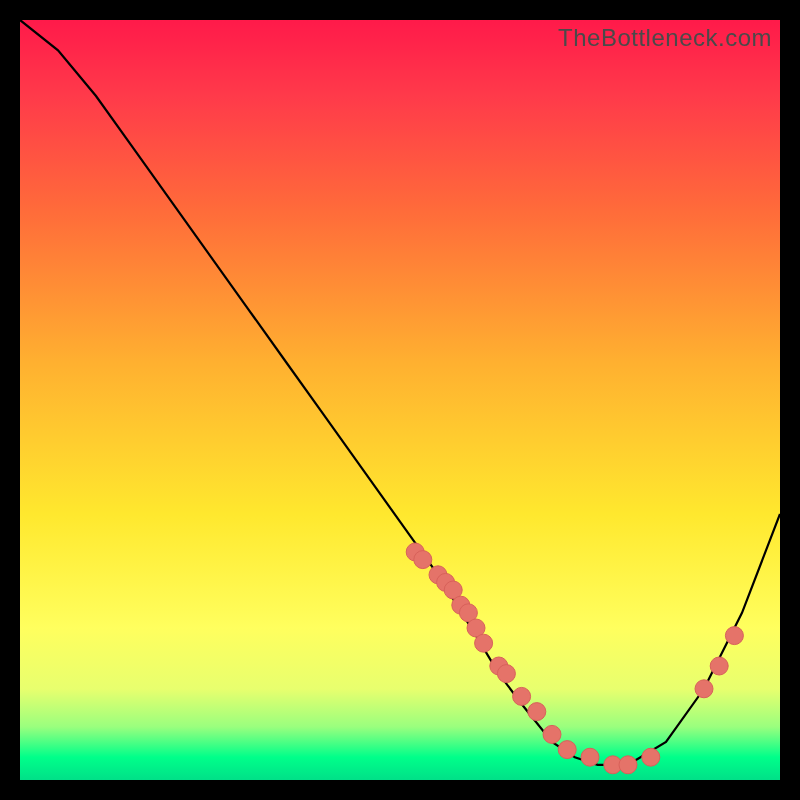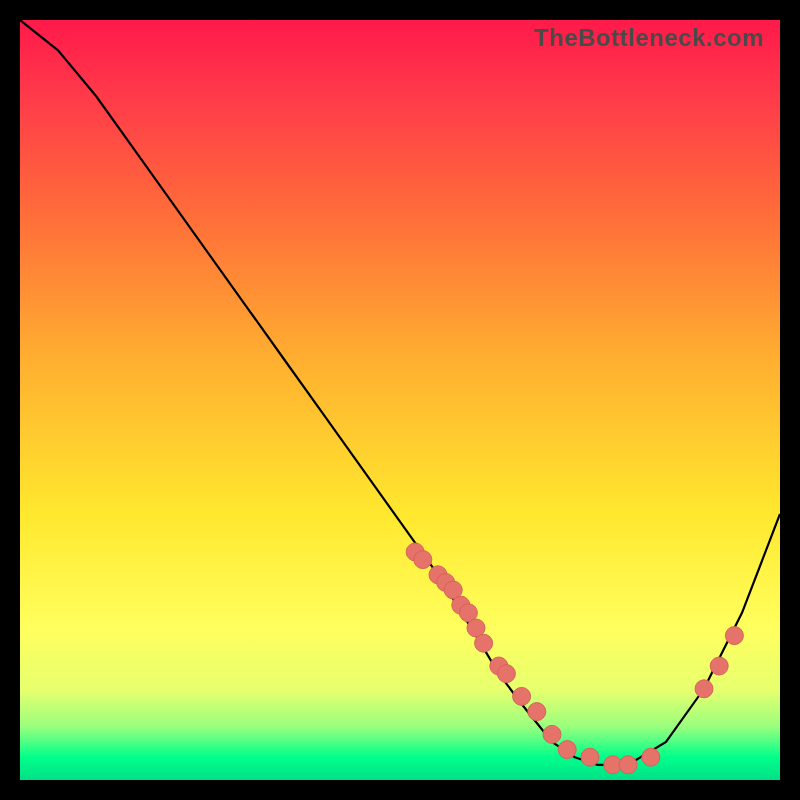--- a/index.html
+++ b/index.html
@@ -31,25 +31,25 @@
       #ffe82e 65%,
       #ffff5e 80%,
       #e8ff6e 88%,
       #9aff7e 93%,
       #00ff8a 97%,
       #00e088 100%
     );
   }
   .watermark {
     position: absolute;
-    right: 16px;
+    right: 8px;
     top: 4px;
     color: #4a4a4a;
     font-size: 24px;
-    font-weight: bold;
+    font-weight: normal;
     letter-spacing: 0.5px;
     z-index: 10;
   }
   svg.overlay {
     position: absolute;
     left: 0;
     top: 0;
     width: 760px;
     height: 760px;
     z-index: 5;

